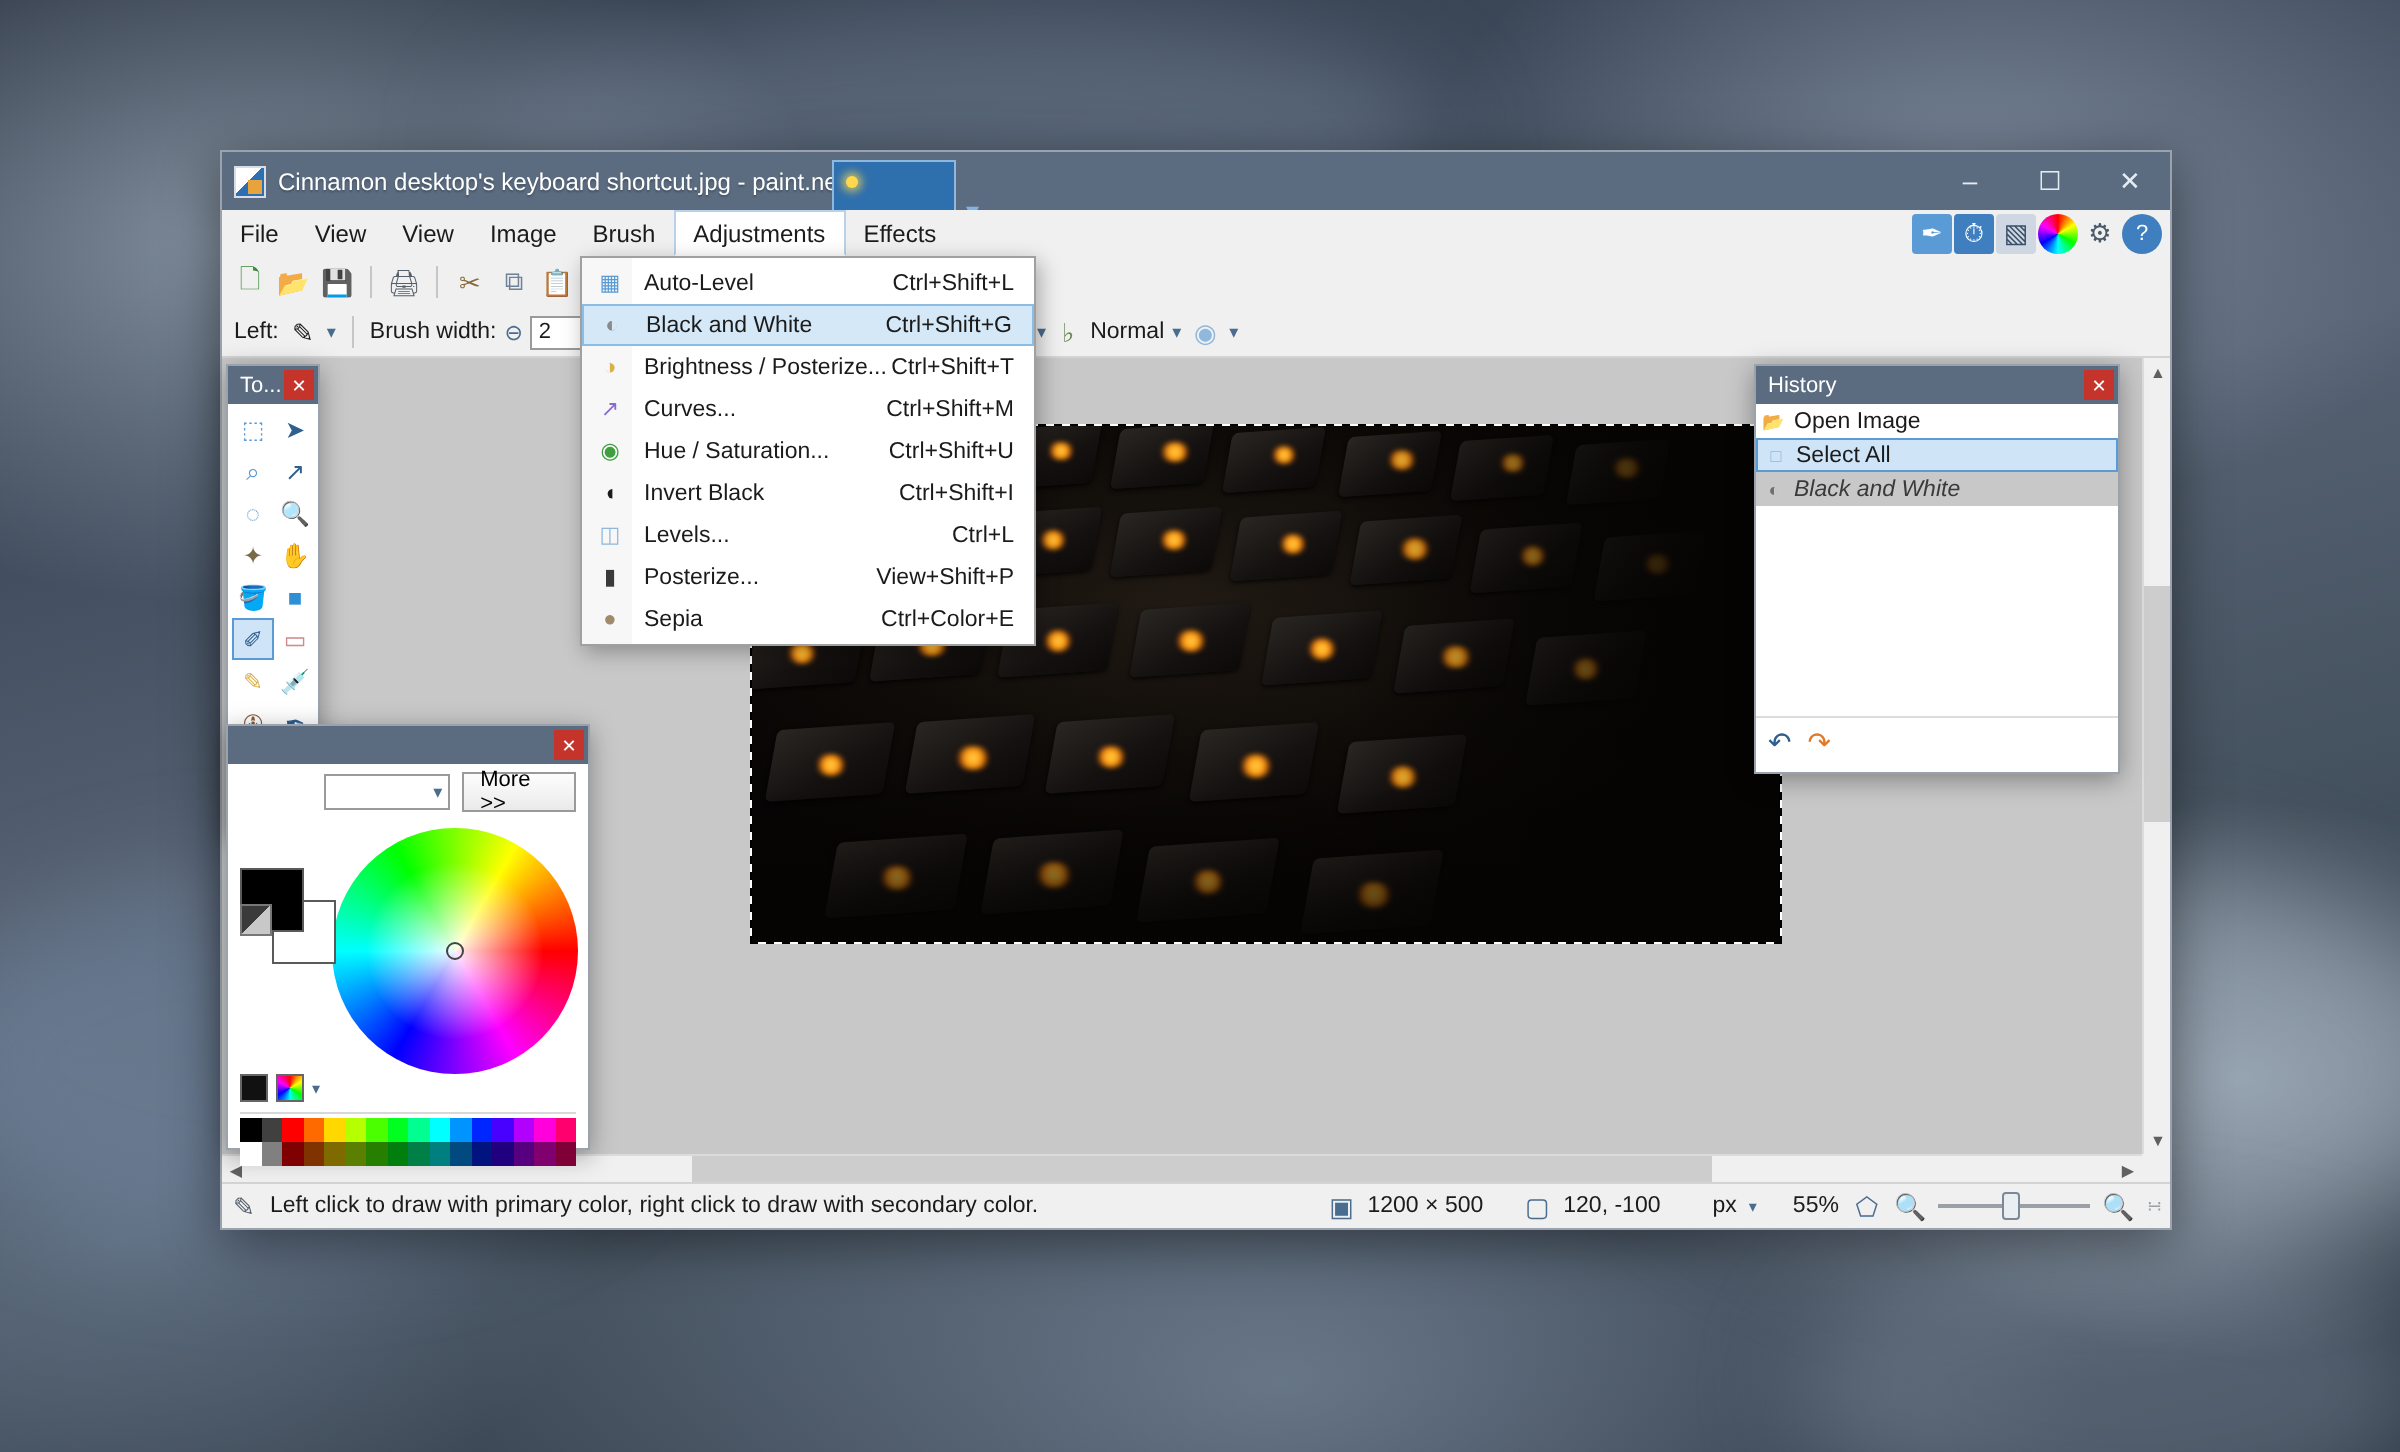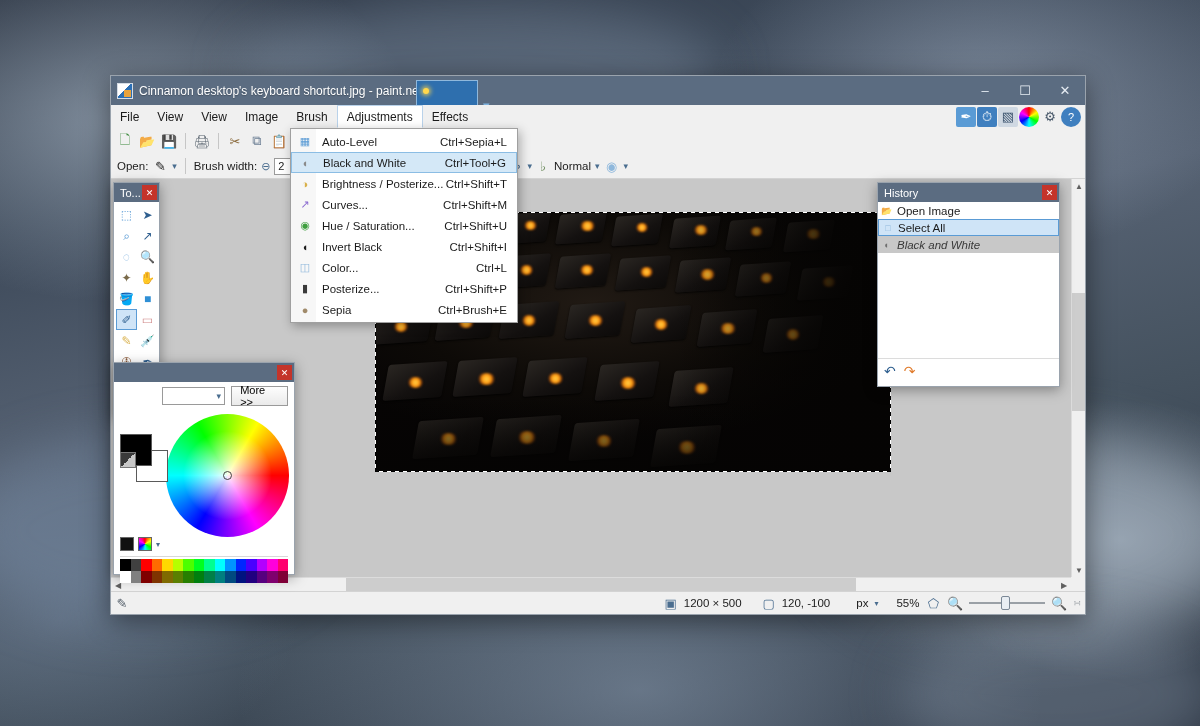--- a/index.html
+++ b/index.html
@@ -315,21 +315,21 @@
     <div class="tb-sep"></div>
     <div class="tb-ico" style="color:#55606b;">🖨</div>
     <div class="tb-sep"></div>
     <div class="tb-ico" style="color:#8a6a3c;">✂</div>
     <div class="tb-ico" style="color:#6f8196;">⧉</div>
     <div class="tb-ico" style="color:#b8742a;">📋</div>
     <div class="tb-ico" style="color:#55606b;">⛶</div>
   </div>
 
   <div class="toolrow2">
-    <span>Open:</span>
+    <span>Left:</span>
     <span class="tb-ico" style="width:16px;">✎</span>
     <span style="font-size:9px;color:#4a6d8f;">▾</span>
     <span class="tb-sep"></span>
     <span>Brush width:</span>
     <span style="color:#4a6d8f;font-size:11px;">⊖</span>
     <span class="mini-box" style="width:44px;">2</span>
     <span style="color:#4a6d8f;font-size:11px;">⊕</span>
     <span class="tb-sep"></span>
     <span>Fill:</span>
     <span class="combo" style="width:120px;">
@@ -443,20 +443,21 @@
     <div class="hscroll">
       <div class="sb-arrow">◀</div>
       <div class="sb-thumb" style="top:0;left:235px;width:510px;height:14px;"></div>
       <div class="sb-arrow" style="position:absolute;right:0;top:0;">▶</div>
     </div>
     <div class="corner-grip"></div>
   </div>
 
   <div class="statusbar">
     <span class="tb-ico" style="width:14px;color:#55606b;">✎</span>
+    <span>Left click to draw with primary color, right click to draw with secondary color.</span>
     <span class="sb-spacer"></span>
     <span class="tb-ico" style="width:14px;color:#4a6d8f;">▣</span>
     <span>1200 × 500</span>
     <span style="width:8px"></span>
     <span class="tb-ico" style="width:14px;color:#4a6d8f;">▢</span>
     <span>120, -100</span>
     <span style="width:14px"></span>
     <span>px</span>
     <span style="font-size:8px;color:#4a6d8f;">▾</span>
     <span style="width:6px"></span>
@@ -590,26 +591,26 @@
   <div class="hist-foot">
     <span style="color:#2f5f8f;font-size:14px;">↶</span>
     <span style="color:#e07a2a;font-size:14px;">↷</span>
   </div>
 </div>
 
 <div id="adjust-menu">
   <div class="mi">
     <span class="mi-ico" style="color:#5a9bd5;">▦</span>
     <span class="mi-lbl">Auto-Level</span>
-    <span class="mi-key">Ctrl+Sepia+L</span>
+    <span class="mi-key">Ctrl+Shift+L</span>
   </div>
   <div class="mi hl">
     <span class="mi-ico" style="color:#8a8a8a;">◐</span>
     <span class="mi-lbl">Black and White</span>
-    <span class="mi-key">Ctrl+Tool+G</span>
+    <span class="mi-key">Ctrl+Shift+G</span>
   </div>
   <div class="mi">
     <span class="mi-ico" style="color:#d9b04a;">◑</span>
     <span class="mi-lbl">Brightness / Posterize...</span>
     <span class="mi-key">Ctrl+Shift+T</span>
   </div>
   <div class="mi">
     <span class="mi-ico" style="color:#8a6ad0;">↗</span>
     <span class="mi-lbl">Curves...</span>
     <span class="mi-key">Ctrl+Shift+M</span>
@@ -619,26 +620,26 @@
     <span class="mi-lbl">Hue / Saturation...</span>
     <span class="mi-key">Ctrl+Shift+U</span>
   </div>
   <div class="mi">
     <span class="mi-ico" style="color:#1b1b1b;">◖</span>
     <span class="mi-lbl">Invert Black</span>
     <span class="mi-key">Ctrl+Shift+I</span>
   </div>
   <div class="mi">
     <span class="mi-ico" style="color:#8fb8dc;">◫</span>
-    <span class="mi-lbl">Color...</span>
+    <span class="mi-lbl">Levels...</span>
     <span class="mi-key">Ctrl+L</span>
   </div>
   <div class="mi">
     <span class="mi-ico" style="color:#3a3a3a;">▮</span>
     <span class="mi-lbl">Posterize...</span>
-    <span class="mi-key">Ctrl+Shift+P</span>
+    <span class="mi-key">View+Shift+P</span>
   </div>
   <div class="mi">
     <span class="mi-ico" style="color:#a08a6a;">●</span>
     <span class="mi-lbl">Sepia</span>
-    <span class="mi-key">Ctrl+Brush+E</span>
+    <span class="mi-key">Ctrl+Color+E</span>
   </div>
 </div>
 
 </body></html>

